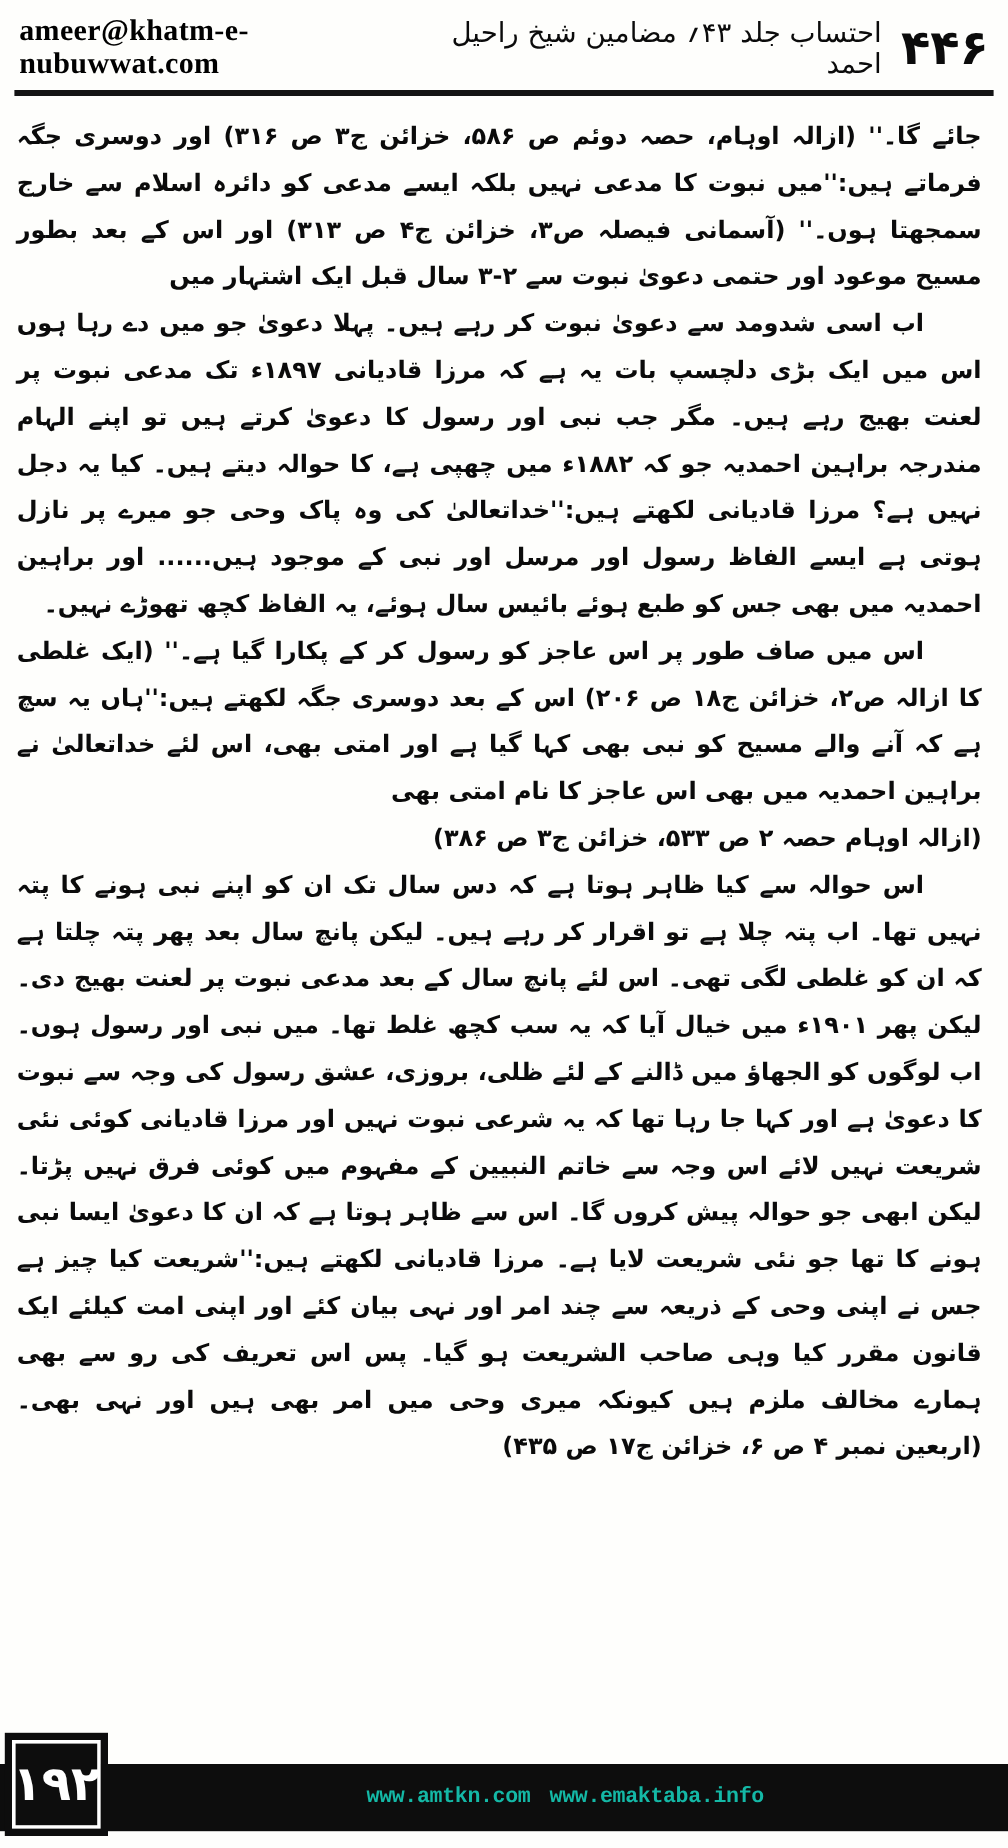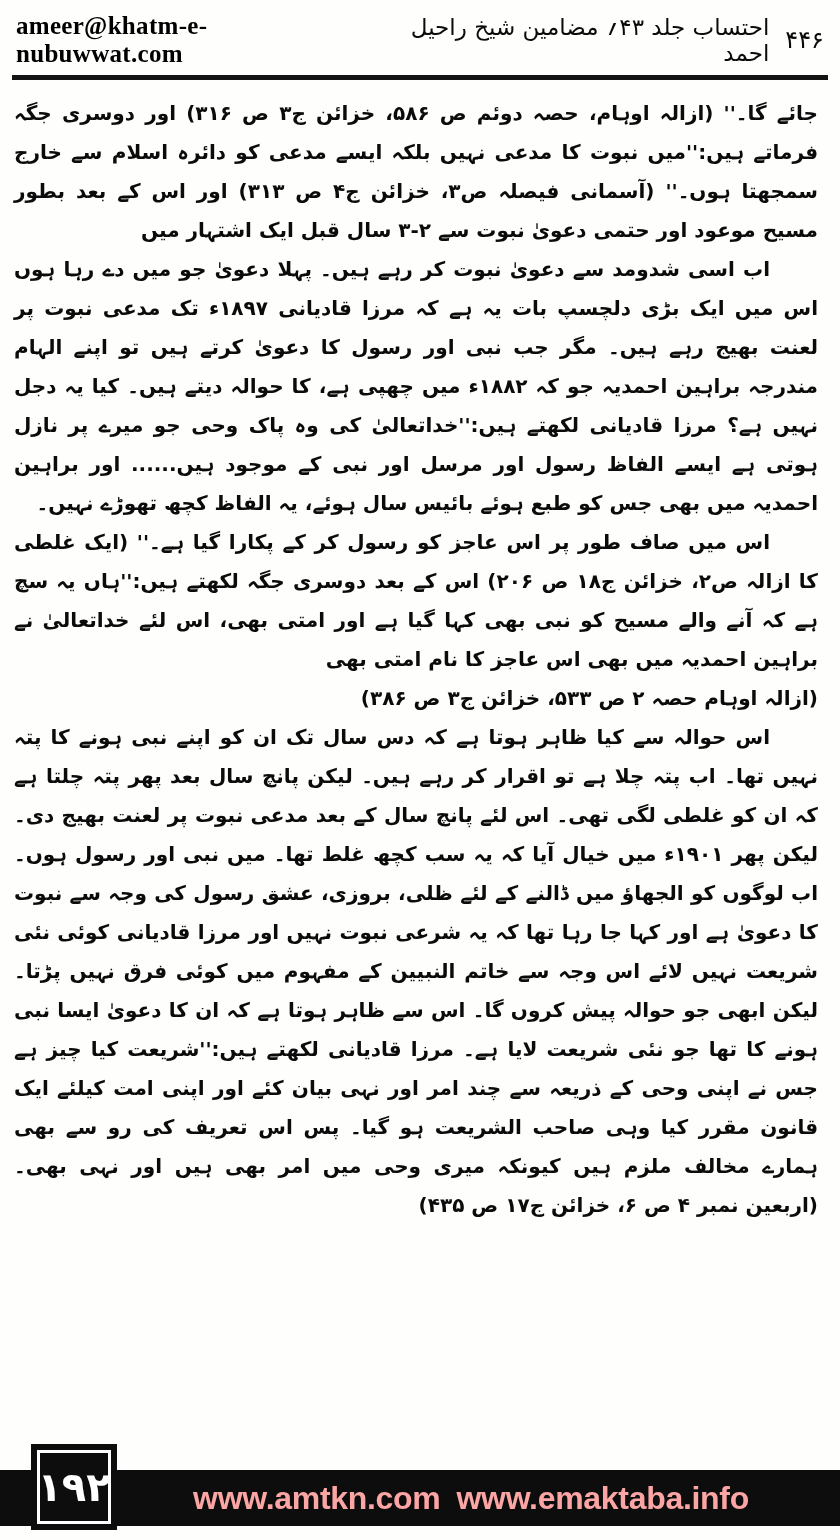--- a/index.html
+++ b/index.html
@@ -13,21 +13,21 @@
   .header {
     display:flex; justify-content:space-between; align-items:center;
     padding:12px 16px 4px 16px;
   }
   .header-email {
     font-family:"Liberation Serif", serif;
     font-weight:bold; font-size:25px; letter-spacing:.3px; color:#000;
     text-decoration:none;
   }
   .header-right { direction:rtl; display:flex; align-items:center; gap:16px; }
-  .header-page-number { font-size:24px; font-weight:normal; }
+  .header-page-number { font-size:40px; font-weight:bold; }
   .header-title { font-size:23px; font-weight:normal; }
   .header-rule { margin:3px 12px 0 12px; height:5px; background:#141414; }
   
   .body {
     direction:rtl; unicode-bidi:embed;
     padding:14px 22px 0 14px;
     font-size:20px; line-height:1.95; text-align:justify;font-weight:bold;
   }
   .para { text-align:justify; }
   .para.indent { text-indent:48px; }
@@ -39,33 +39,33 @@
   }
   
   .footer {
     position:absolute; left:0; right:0; bottom:14px; height:56px;
     background:#0d0d0d; display:flex; align-items:center;
   }
   .footer-page-box {
     position:absolute; left:10px; bottom:2px;
     width:74px; height:74px;
     background:#0d0d0d; border:3px solid #ffffff; outline:6px solid #0d0d0d;
-    display:flex; align-items:center; justify-content:center;margin-left:27px;
+    display:flex; align-items:center; justify-content:center;
   }
   .footer-page-number {
     color:#ffffff; font-size:40px; font-weight:bold;
     font-family:"DejaVu Sans", sans-serif;
   }
   .footer-links {
     flex:1; margin-left:108px; margin-right:6px;
     display:flex; justify-content:center; gap:16px; white-space:nowrap;
   }
   .footer-links span {
-    color:#fca5a5; font-weight:bold; font-size:32px;
-    font-family:Liberation Sans, sans-serif; letter-spacing:-0.3px;
+    color:#14b8a6; font-weight:bold; font-size:18px;
+    font-family:Liberation Mono, monospace; letter-spacing:-0.3px;
   }
 </style>
 </head>
 <body>
 
 <div class="page">
 
   <header class="header">
     <span class="header-email">ameer@khatm-e-nubuwwat.com</span>
     <span class="header-right">

